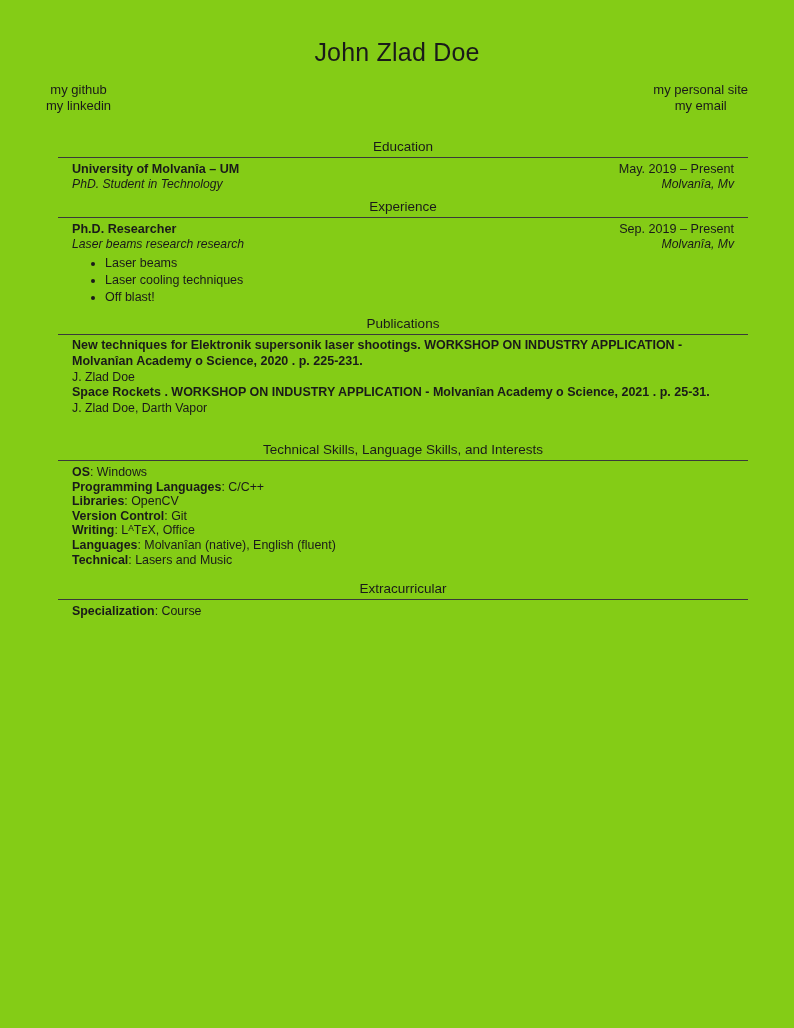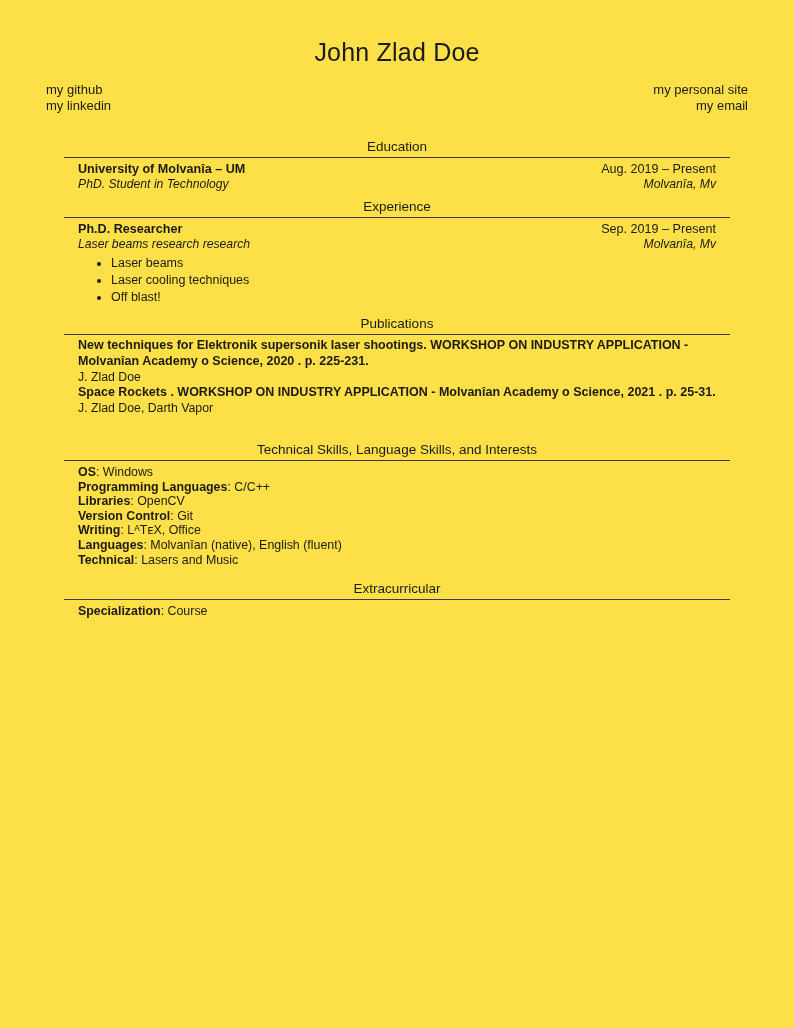--- a/index.html
+++ b/index.html
@@ -1,20 +1,20 @@
 <!DOCTYPE html>
 <html><head>
 <meta charset="utf-8">
 <style>
   * { margin: 0; padding: 0; box-sizing: border-box; }
   html, body { background: #e8e8e8; }
   .page {
     width: 794px;
     height: 1028px;
-    background: #fde047;
+    background: #84cc16;
     margin: 0 auto;
     font-family: "Liberation Sans", sans-serif;
     color: #1a1a1a;
     overflow: hidden;
     position: relative;
   }
   .name {
     text-align: center;
     font-size: 25px;
     font-weight: 400;
@@ -24,22 +24,22 @@
   .links-row {
     display: flex;
     justify-content: space-between;
     padding: 0 46px;
     margin-top: 15px;
     font-size: 13px;
     line-height: 15.5px;
   }
   .links-col { display: flex; flex-direction: column; }
   .links-col.right { text-align: right; }
-  .links-col a { color: #1a1a1a; text-decoration: none; cursor: pointer; }
-  .section { padding: 0 64px; }
+  .links-col a { color: #1a1a1a; text-decoration: none; cursor: pointer; text-align: center; }
+  .section { padding: 0 46px; margin-left: 12px; }
   .section-title {
     text-align: center;
     font-size: 13.5px;
     font-weight: 400;
     padding-bottom: 3px;
     border-bottom: 1px solid #3a3a3a;
   }
   .mt-edu  { margin-top: 26px; }
   .mt-exp  { margin-top: 7px; }
   .mt-pub  { margin-top: 10px; }
@@ -83,21 +83,21 @@
       <a>my personal site</a>
       <a>my email</a>
     </div>
   </div>
 
   <div class="section mt-edu">
     <div class="section-title">Education</div>
     <div class="section-body">
       <div class="entry-row">
         <span class="left-bold">University of Molvanîa – UM</span>
-        <span>Aug. 2019 – Present</span>
+        <span>May. 2019 – Present</span>
       </div>
       <div class="entry-row sub">
         <span>PhD. Student in Technology</span>
         <span>Molvanîa, Mv</span>
       </div>
     </div>
   </div>
 
   <div class="section mt-exp">
     <div class="section-title">Experience</div>

